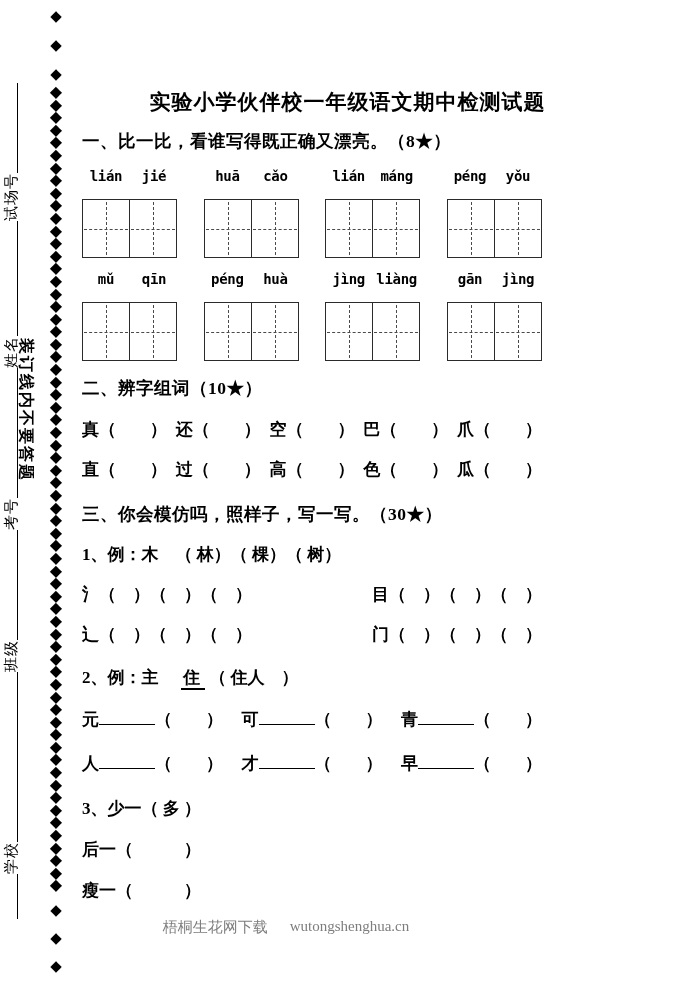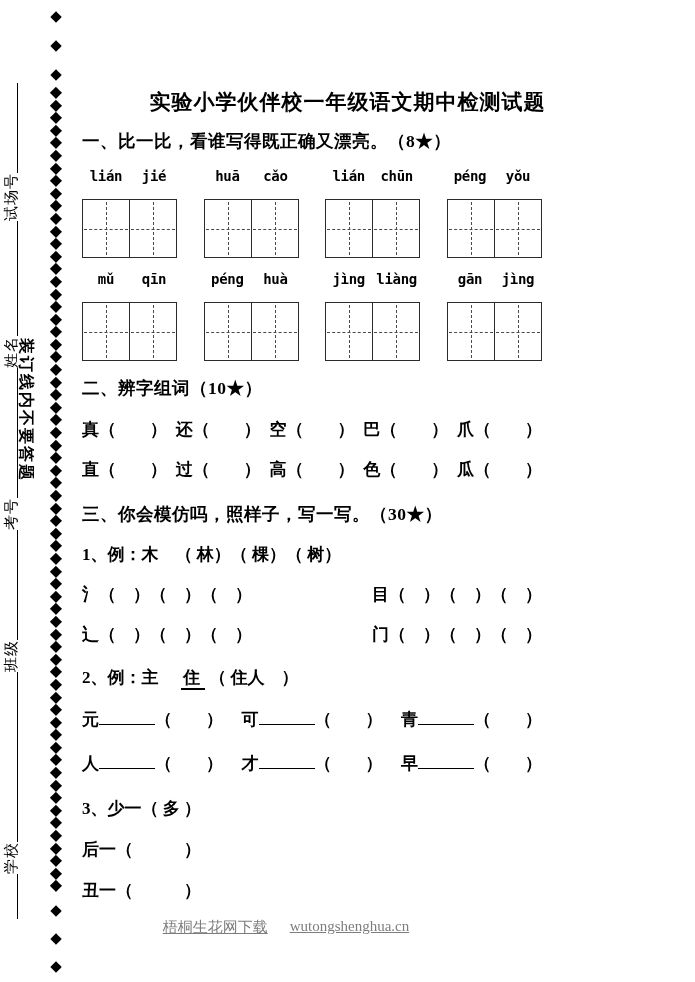--- a/index.html
+++ b/index.html
@@ -72,21 +72,21 @@
   
   .spread{display:flex;justify-content:space-between;}
   .unit{white-space:nowrap;}
   .blank{display:inline-block;width:56px;height:0.95em;border-bottom:1.6px solid #000;vertical-align:baseline;}
   .ul{border-bottom:2px solid #000;padding:0 5px 1px 2px;}
   .gapline{display:flex;justify-content:space-between;}
   
   .footer{
     position:absolute;left:0;top:918px;width:572px;
     display:flex;justify-content:center;gap:22px;
-    color:#7d7d7d;font-size:15px;text-decoration:underline;
+    color:#7d7d7d;font-size:15px;
   }
 </style>
 </head>
 <body>
 
 <div class="page">
 
   <div class="chain chain-top">◆◆◆</div>
   <div class="chain chain-mid">◆◆◆◆◆◆◆◆◆◆◆◆◆◆◆◆◆◆◆◆◆◆◆◆◆◆◆◆◆◆◆◆◆◆◆◆◆◆◆◆◆◆◆◆◆◆◆◆◆◆◆◆◆◆◆◆◆◆◆◆◆◆◆◆</div>
   <div class="chain chain-bot">◆◆◆</div>
@@ -117,21 +117,21 @@
       <div class="pgroup">
           <span>lián</span>
           <span>jié</span>
         </div>
       <div class="pgroup">
           <span>huā</span>
           <span>cǎo</span>
         </div>
       <div class="pgroup">
           <span>lián</span>
-          <span>chūn</span>
+          <span>máng</span>
         </div>
       <div class="pgroup">
           <span>péng</span>
           <span>yǒu</span>
         </div>
     </div>
 
     <div class="row grid-row" style="top:199px">
       <div class="ggroup">
           <div class="gcell"></div>
@@ -240,21 +240,21 @@
       <span class="unit"><span>早</span><span class="blank"></span><span>（　　）</span></span>
     </div>
 
     <div class="row bodyline" style="top:797px">3、少一（ 多 ）</div>
 
     <div class="row bodyline spread" style="top:838px">
       <span class="unit"><span>后一</span><span>（　　　）</span></span>
     </div>
 
     <div class="row bodyline spread" style="top:879px">
-      <span class="unit"><span>丑一</span><span>（　　　）</span></span>
+      <span class="unit"><span>瘦一</span><span>（　　　）</span></span>
     </div>
 
   </div>
 
   <div class="footer">
     <span>梧桐生花网下载</span>
     <span>wutongshenghua.cn</span>
   </div>
 
 </div>

